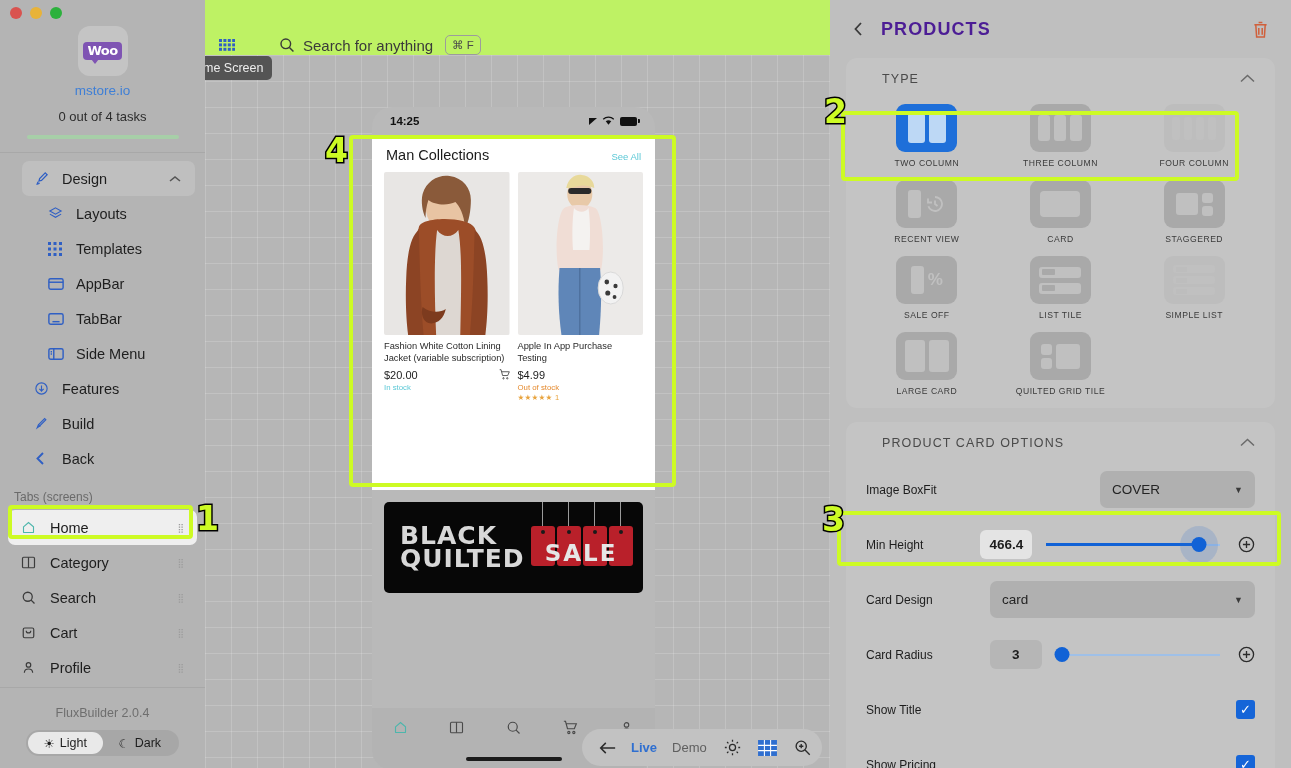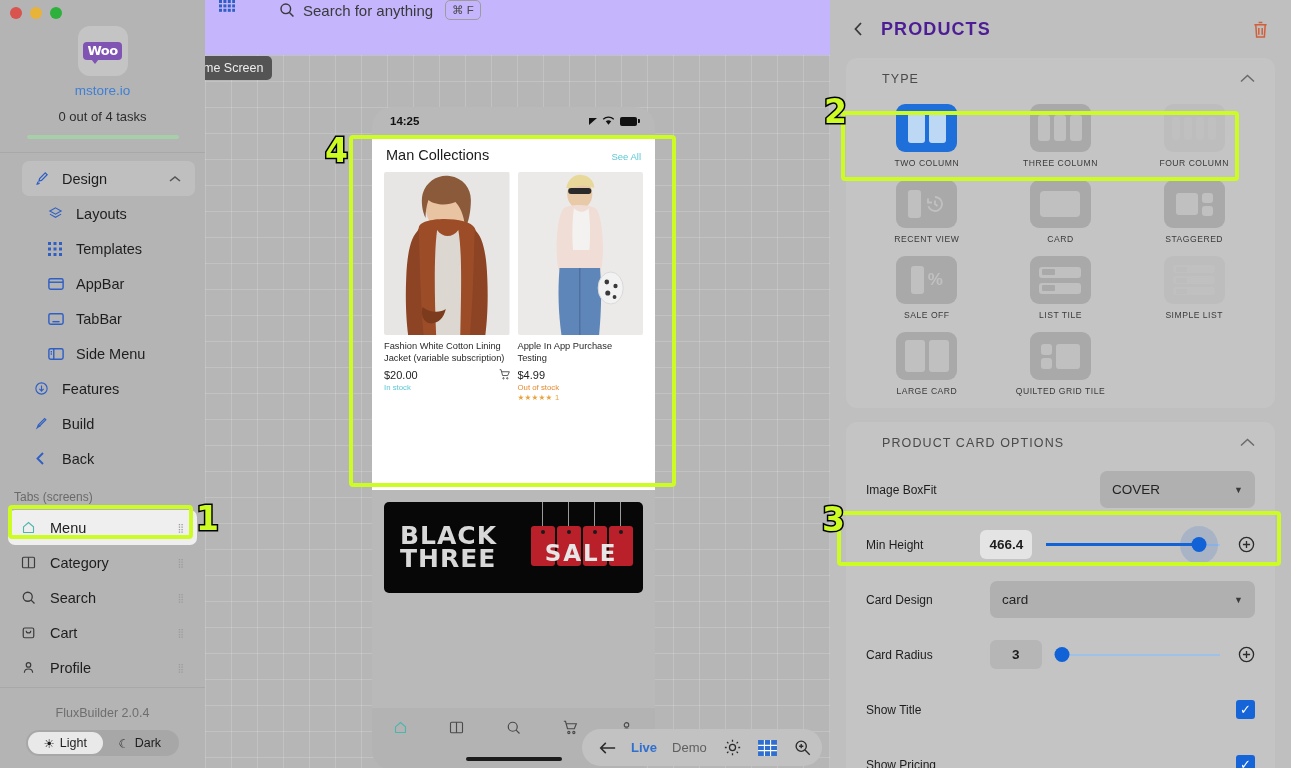--- a/index.html
+++ b/index.html
@@ -82,21 +82,21 @@
   }
   .theme-opt {
     flex: 1; height: 22px; border-radius: 11px; display: flex; align-items: center;
     justify-content: center; gap: 5px; font-size: 12.5px; color: #1d1d1d;
   }
   .theme-opt.on { background: #e9e9e9; }
 
   
   .topbar {
     position: absolute; left: 205px; top: 0; width: 625px; height: 55px;
-    background: #c4b5fd; display: flex; align-items: flex-start;
+    background: #bef264; display: flex; align-items: flex-end;
   }
   .grid-btn { margin-left: 14px; color: #2f5fc4; display:flex; }
   .searchbar { display: flex; align-items: center; margin-left: 44px; gap: 8px; }
   .search-ico { color: #3a3a3a; display: flex; }
   .search-ph { font-size: 15px; color: #3a3a3a; }
   .kbd {
     font-size: 11.5px; color: #4a4a4a; border: 1px solid #9c9c9c;
     border-radius: 5px; padding: 2px 6px; margin-left: 4px;
   }
 
@@ -412,21 +412,21 @@
     </div>
 
     <div class="tabs-title">Tabs (screens)</div>
 
     <div class="tab-row sel">
       <span class="tab-ico teal">
         <svg width="15" height="15" viewBox="0 0 24 24" fill="none" stroke="currentColor" stroke-width="1.8">
             <path d="M4 11l8-7 8 7v8a1 1 0 01-1 1H5a1 1 0 01-1-1z"></path>
           </svg>
       </span>
-      <span class="tab-label">Menu</span>
+      <span class="tab-label">Home</span>
       <span class="drag-dots">⣿</span>
     </div>
     <div class="tab-row">
       <span class="tab-ico">
         <svg width="15" height="15" viewBox="0 0 20 20" fill="none" stroke="currentColor" stroke-width="1.6">
             <rect x="2" y="3" width="16" height="14" rx="1.5"></rect>
             <path d="M10 3v14"></path>
           </svg>
       </span>
       <span class="tab-label">Category</span>
@@ -593,21 +593,21 @@
               </div>
             </div>
           </div>
         </div>
         <div class="coll-pad"></div>
       </div>
 
       <div class="bf-banner">
         <div class="bf-text">
           <div class="bf-l1">BLACK</div>
-          <div class="bf-l2">THREE</div>
+          <div class="bf-l2">QUILTED</div>
         </div>
         <div class="bf-tags">
           <div class="tagwrap">
               <div class="tagstr"></div>
               <div class="tag"></div>
             </div>
           <div class="tagwrap">
               <div class="tagstr"></div>
               <div class="tag"></div>
             </div>

